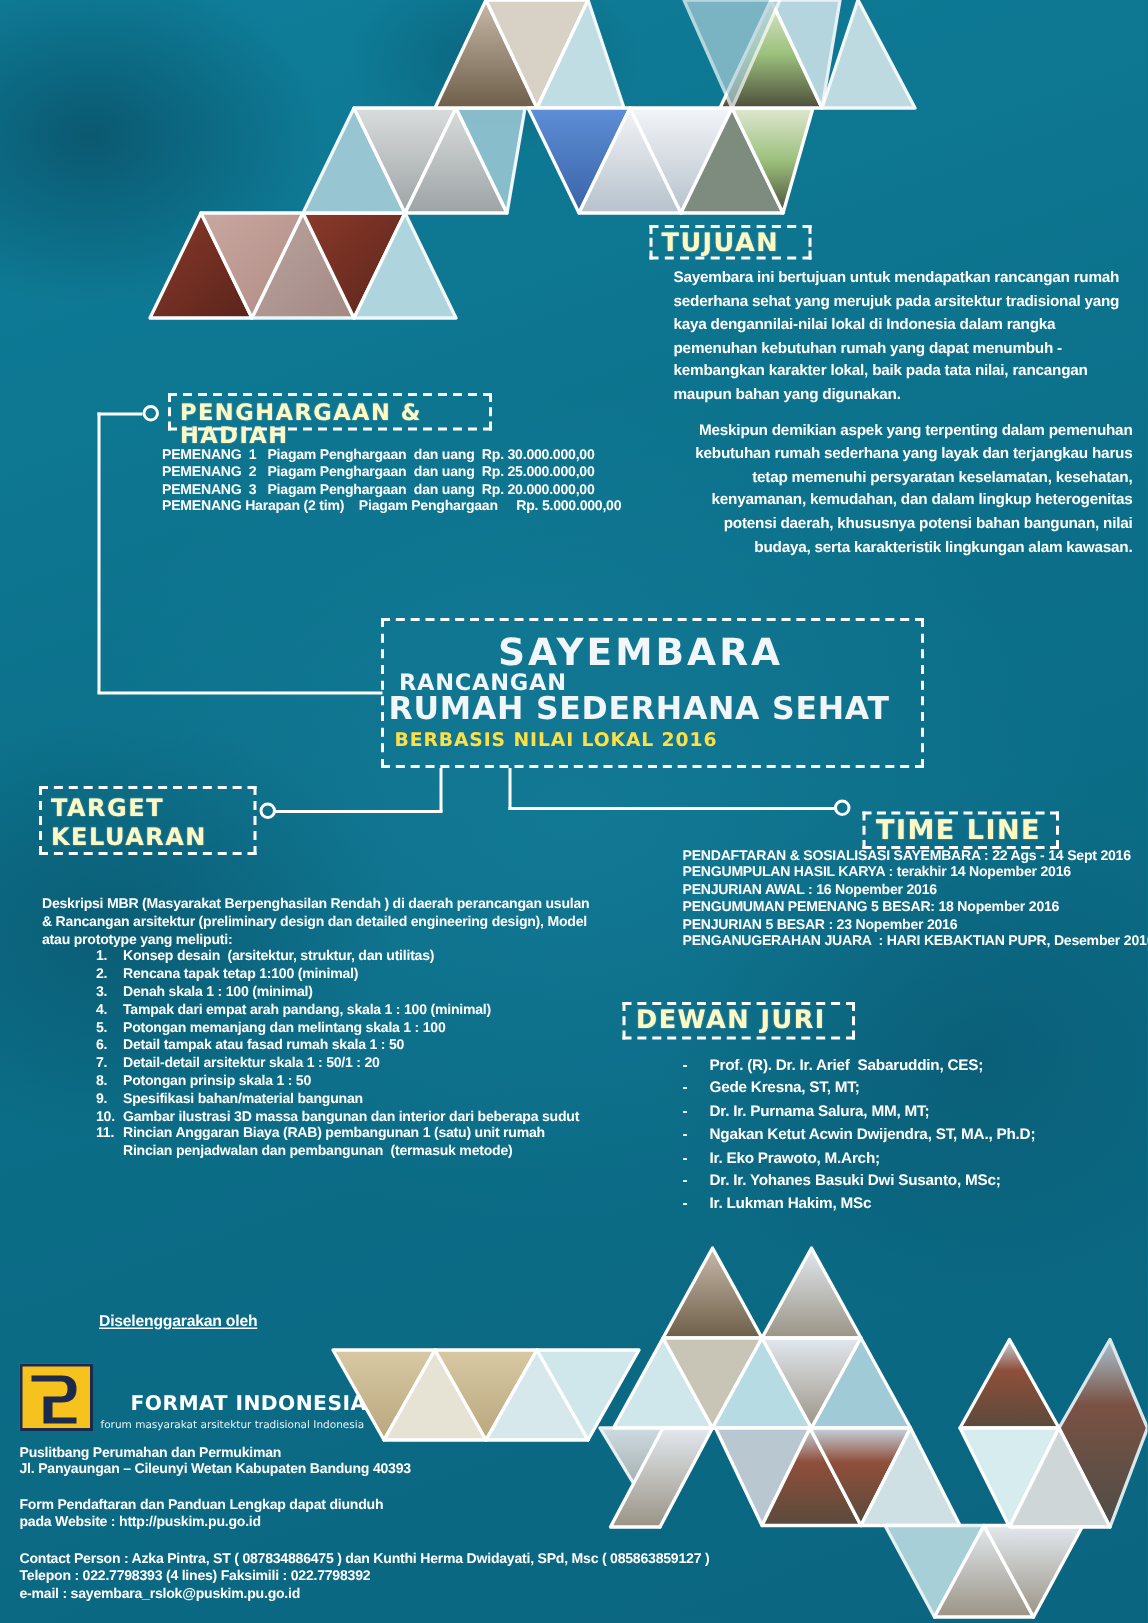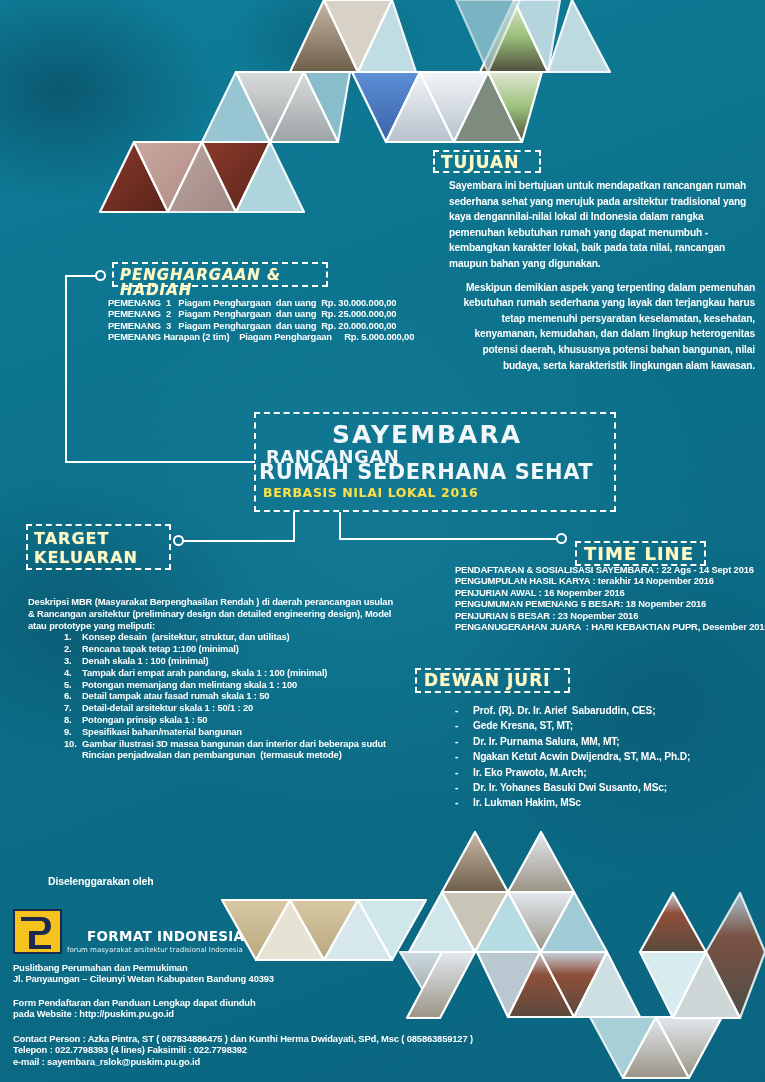--- a/index.html
+++ b/index.html
@@ -59,21 +59,21 @@
     border: 2px dashed #ffffff;
   }
   .t-sayembara {
     position: absolute; left: 332px; top: 420px;
     font-family: "DejaVu Sans", sans-serif; font-weight: bold;
     font-size: 25px; letter-spacing: 2px; color: #f1f6f8;
   }
   .t-rancangan {
     position: absolute; left: 266px; top: 446px;
     font-family: "DejaVu Sans", sans-serif; font-weight: bold;
-    font-size: 18px; letter-spacing: 0.5px; color: #f1f6f8;
+    font-size: 15px; letter-spacing: 0.5px; color: #f1f6f8;
   }
   .t-rumah {
     position: absolute; left: 259px; top: 460px;
     font-family: "DejaVu Sans", sans-serif; font-weight: bold;
     font-size: 21px; letter-spacing: 0.5px; color: #f1f6f8;
   }
   .t-berbasis {
     position: absolute; left: 263px; top: 485px;
     font-family: "DejaVu Sans", sans-serif; font-weight: bold;
     font-size: 12.5px; letter-spacing: 0.6px; color: #fde047;
@@ -208,21 +208,21 @@
     <p class="para">Sayembara ini bertujuan untuk mendapatkan rancangan rumah sederhana sehat yang merujuk pada arsitektur tradisional yang kaya dengannilai-nilai lokal di Indonesia dalam rangka pemenuhan  kebutuhan rumah yang dapat menumbuh -kembangkan karakter lokal, baik pada tata nilai, rancangan maupun bahan yang digunakan.</p>
     <p class="para">Meskipun demikian aspek yang terpenting dalam pemenuhan kebutuhan rumah sederhana yang layak dan terjangkau harus tetap memenuhi persyaratan keselamatan, kesehatan, kenyamanan, kemudahan, dan dalam lingkup heterogenitas potensi daerah, khususnya potensi bahan bangunan, nilai budaya, serta karakteristik lingkungan alam kawasan.</p>
   </div>
 </section>
 
 <section>
   <div class="conn" style="left:65px; top:275px; width:2px; height:187px;"></div>
   <div class="conn" style="left:65px; top:275px; width:30px; height:2px;"></div>
   <div class="conn" style="left:65px; top:461px; width:190px; height:2px;"></div>
   <div class="node" style="left:95px; top:270px;"></div>
-  <div class="dash-box" style="left:112px; top:262px; width:216px; height:25px; font-size:15px; padding:4px 6px;font-style:italic;">
+  <div class="dash-box" style="left:112px; top:262px; width:216px; height:25px; font-size:15px; padding:4px 6px;">
     <span>PENGHARGAAN &amp; HADIAH</span>
   </div>
   <div class="body-text tight" style="left:72px; top:297px; width:340px;">
     <div class="list-row">PEMENANG  1   Piagam Penghargaan  dan uang  Rp. 30.000.000,00</div>
     <div class="list-row">PEMENANG  2   Piagam Penghargaan  dan uang  Rp. 25.000.000,00</div>
     <div class="list-row">PEMENANG  3   Piagam Penghargaan  dan uang  Rp. 20.000.000,00</div>
     <div class="list-row">PEMENANG Harapan (2 tim)    Piagam Penghargaan     Rp. 5.000.000,00</div>
   </div>
 </section>
 
@@ -247,20 +247,21 @@
     <div class="list-row"><span class="list-num">1.</span><span>Konsep desain  (arsitektur, struktur, dan utilitas)</span></div>
     <div class="list-row"><span class="list-num">2.</span><span>Rencana tapak tetap 1:100 (minimal)</span></div>
     <div class="list-row"><span class="list-num">3.</span><span>Denah skala 1 : 100 (minimal)</span></div>
     <div class="list-row"><span class="list-num">4.</span><span>Tampak dari empat arah pandang, skala 1 : 100 (minimal)</span></div>
     <div class="list-row"><span class="list-num">5.</span><span>Potongan memanjang dan melintang skala 1 : 100</span></div>
     <div class="list-row"><span class="list-num">6.</span><span>Detail tampak atau fasad rumah skala 1 : 50</span></div>
     <div class="list-row"><span class="list-num">7.</span><span>Detail-detail arsitektur skala 1 : 50/1 : 20</span></div>
     <div class="list-row"><span class="list-num">8.</span><span>Potongan prinsip skala 1 : 50</span></div>
     <div class="list-row"><span class="list-num">9.</span><span>Spesifikasi bahan/material bangunan</span></div>
     <div class="list-row"><span class="list-num">10.</span><span>Gambar ilustrasi 3D massa bangunan dan interior dari beberapa sudut</span></div>
+    <div class="list-row"><span class="list-num">11.</span><span>Rincian Anggaran Biaya (RAB) pembangunan 1 (satu) unit rumah</span></div>
     <div class="list-row"><span class="list-num"></span><span>Rincian penjadwalan dan pembangunan  (termasuk metode)</span></div>
   </div>
 </section>
 
 <section>
   <div class="conn" style="left:339px; top:512px; width:2px; height:28px;"></div>
   <div class="conn" style="left:339px; top:538px; width:218px; height:2px;"></div>
   <div class="node" style="left:556px; top:533px;"></div>
   <div class="dash-box" style="left:575px; top:525px; width:131px; height:25px; font-size:18px; padding:2px 7px;margin-top:16px;">
     <span>TIME LINE</span>
@@ -284,21 +285,21 @@
     <div class="list-row"><span class="list-num">-</span><span>Gede Kresna, ST, MT;</span></div>
     <div class="list-row"><span class="list-num">-</span><span>Dr. Ir. Purnama Salura, MM, MT;</span></div>
     <div class="list-row"><span class="list-num">-</span><span>Ngakan Ketut Acwin Dwijendra, ST, MA., Ph.D;</span></div>
     <div class="list-row"><span class="list-num">-</span><span>Ir. Eko Prawoto, M.Arch;</span></div>
     <div class="list-row"><span class="list-num">-</span><span>Dr. Ir. Yohanes Basuki Dwi Susanto, MSc;</span></div>
     <div class="list-row"><span class="list-num">-</span><span>Ir. Lukman Hakim, MSc</span></div>
   </div>
 </section>
 
 <section>
-  <div class="body-text" style="left:48px; top:874px; font-size:10.5px;">Diselenggarakan oleh</div>
+  <div class="body-text" style="left:66px; top:874px; font-size:10.5px;text-decoration:underline;">Diselenggarakan oleh</div>
 
   <div class="logo-pu">
     <svg width="45" height="41" viewBox="0 0 45 41">
       <path d="M6 6 H26 Q36 6 36 15 Q36 24 26 24 H20 V34 H36 V38 H14 V20 H26 Q30 20 30 15 Q30 10 26 10 H6 Z" fill="#1c2a4e"></path>
     </svg>
   </div>
   <div class="format-title">FORMAT INDONESIA</div>
   <div class="format-sub">forum masyarakat arsitektur tradisional Indonesia</div>
 
   <div class="body-text tight" style="left:13px; top:962px; width:360px;">

